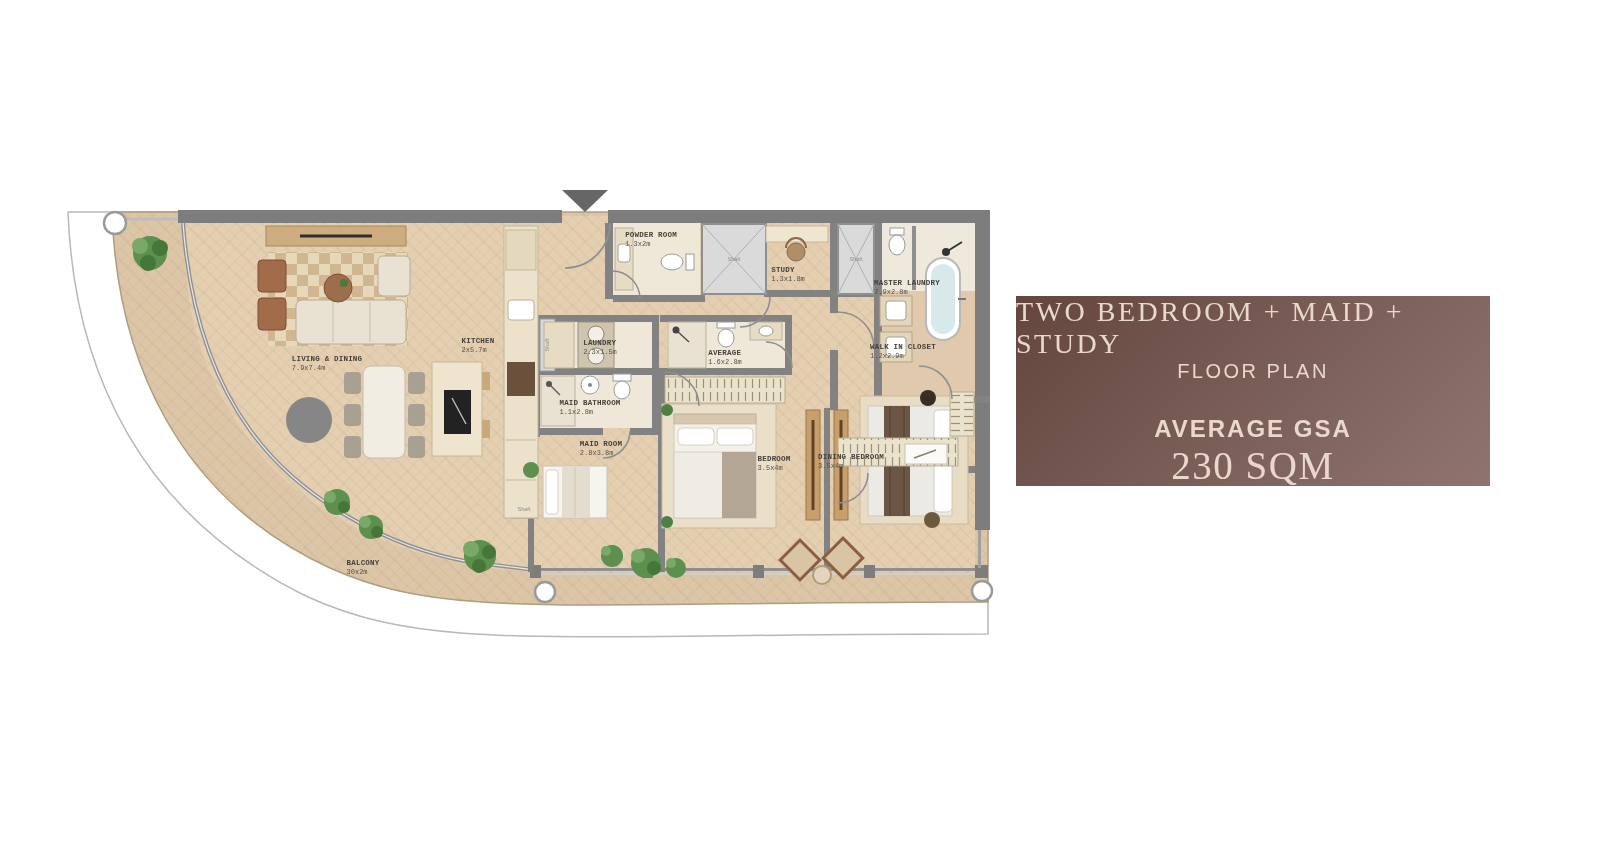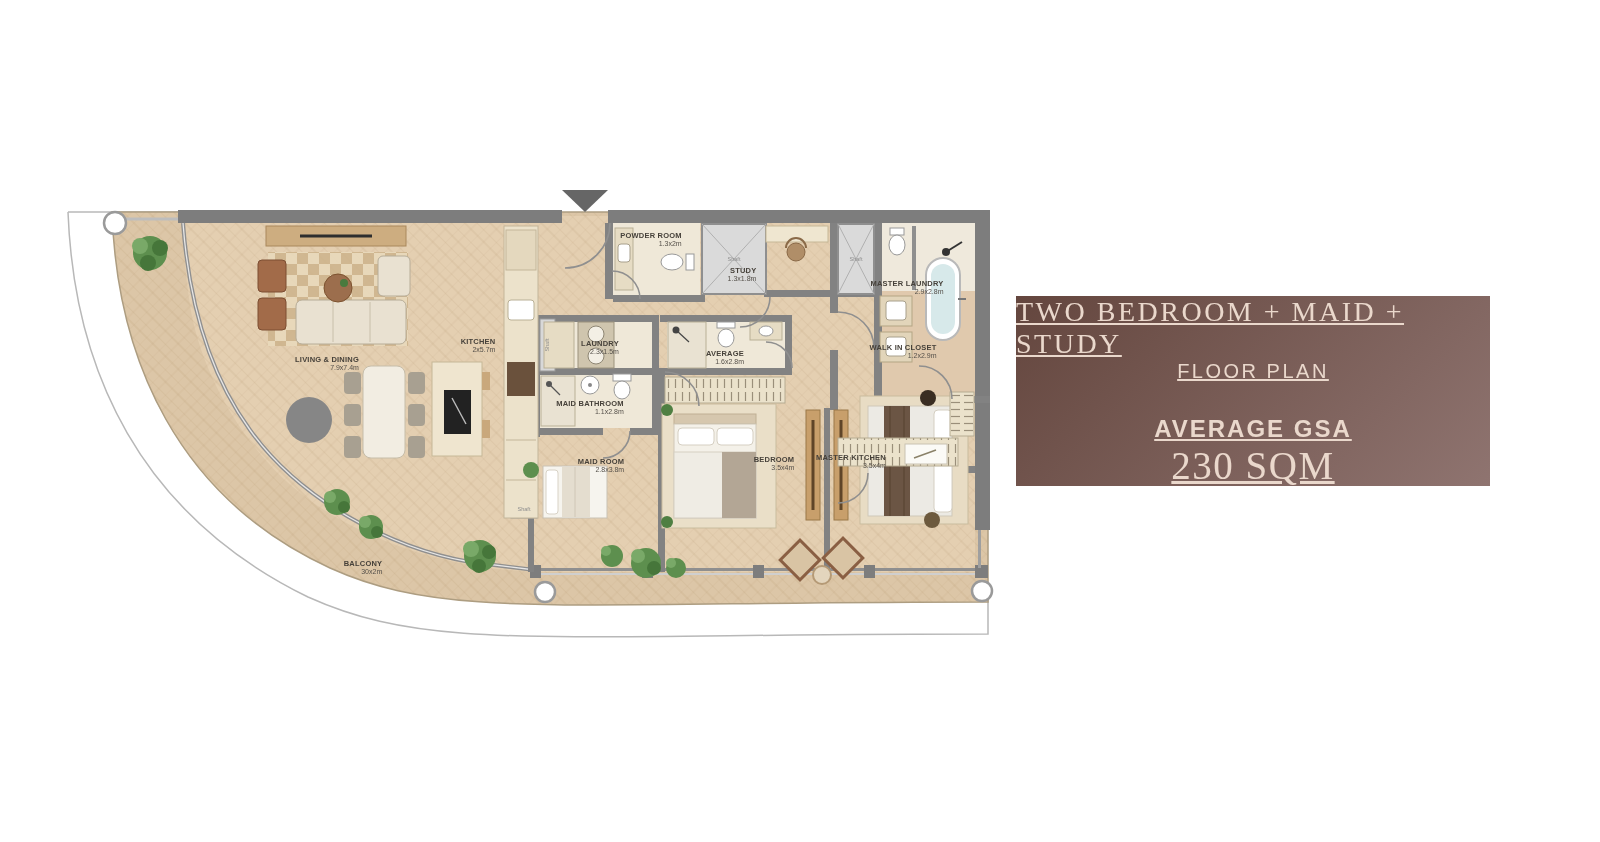--- a/index.html
+++ b/index.html
@@ -1,29 +1,29 @@
 <!DOCTYPE html>
 <html><head>
 <meta charset="utf-8">
 <style>
   html,body{margin:0;padding:0;background:#ffffff;}
   #canvas{position:relative;width:1600px;height:842px;background:#ffffff;overflow:hidden;
           font-family:"Liberation Sans",sans-serif;}
   .plan{position:absolute;left:0;top:0;width:1600px;height:842px;}
   .plan svg{position:absolute;left:0;top:0;}
-  .rl{position:absolute;transform:translate(-50%,-50%);text-align:right;line-height:1.25;
-      color:#46413a;white-space:nowrap;pointer-events:none;}
+  .rl{position:absolute;transform:translate(-50%,-50%);text-align:left;line-height:1.25;
+      color:#46413a;white-space:nowrap;pointer-events:none;font-family:Liberation Mono, monospace;}
   .rl .rn{display:block;font-size:7.5px;font-weight:bold;letter-spacing:.2px;}
   .rl .rd{display:block;font-size:7px;font-weight:normal;color:#55504a;}
   .shaft{position:absolute;transform:translate(-50%,-50%);font-size:5.5px;color:#8d8d8d;
          pointer-events:none;}
   .shaft.vert{transform:translate(-50%,-50%) rotate(-90deg);}
   .panel{position:absolute;left:1016px;top:296px;width:474px;height:190px;
          display:flex;flex-direction:column;align-items:center;justify-content:center;
-         color:#ead8cc;text-decoration:underline;}
+         color:#ead8cc;}
   .panel .title{font-family:"Liberation Serif",serif;font-size:28px;letter-spacing:2.5px;
                 margin-top:2px;}
   .panel .subtitle{font-size:20px;letter-spacing:2.5px;}
   .panel .divider{width:410px;height:1px;background:#d4beb2;margin:17px 0 15px 0;}
   .panel .arealabel{font-size:24px;letter-spacing:2px;font-weight:bold;}
   .panel .areavalue{font-family:"Liberation Serif",serif;font-size:39px;letter-spacing:1.5px;
                     margin-top:0;}
 </style>
 </head>
 <body>
@@ -345,54 +345,54 @@
       <span class="rd">7.9x7.4m</span>
     </div>
     <div class="rl" style="left:478px;top:346px">
       <span class="rn">KITCHEN</span>
       <span class="rd">2x5.7m</span>
     </div>
     <div class="rl" style="left:651px;top:240px">
       <span class="rn">POWDER ROOM</span>
       <span class="rd">1.3x2m</span>
     </div>
-    <div class="rl" style="left:742px;top:275px">
+    <div class="rl" style="left:788px;top:275px">
       <span class="rn">STUDY</span>
       <span class="rd">1.3x1.8m</span>
     </div>
     <div class="rl" style="left:907px;top:288px">
       <span class="rn">MASTER LAUNDRY</span>
       <span class="rd">2.9x2.8m</span>
     </div>
     <div class="rl" style="left:903px;top:352px">
       <span class="rn">WALK IN CLOSET</span>
       <span class="rd">1.2x2.9m</span>
     </div>
     <div class="rl" style="left:600px;top:348px">
       <span class="rn">LAUNDRY</span>
       <span class="rd">2.3x1.5m</span>
     </div>
     <div class="rl" style="left:590px;top:408px">
       <span class="rn">MAID BATHROOM</span>
       <span class="rd">1.1x2.8m</span>
     </div>
-    <div class="rl" style="left:601px;top:466px">
+    <div class="rl" style="left:601px;top:449px">
       <span class="rn">MAID ROOM</span>
       <span class="rd">2.8x3.8m</span>
     </div>
     <div class="rl" style="left:725px;top:358px">
       <span class="rn">AVERAGE</span>
       <span class="rd">1.6x2.8m</span>
     </div>
     <div class="rl" style="left:774px;top:464px">
       <span class="rn">BEDROOM</span>
       <span class="rd">3.5x4m</span>
     </div>
     <div class="rl" style="left:851px;top:462px">
-      <span class="rn">MASTER KITCHEN</span>
+      <span class="rn">DINING BEDROOM</span>
       <span class="rd">3.5x4m</span>
     </div>
     <div class="rl" style="left:363px;top:568px">
       <span class="rn">BALCONY</span>
       <span class="rd">30x2m</span>
     </div>
 
     <span class="shaft" style="left:734px;top:259px">Shaft</span>
     <span class="shaft" style="left:856px;top:259px">Shaft</span>
     <span class="shaft vert" style="left:547px;top:345px">Shaft</span>

